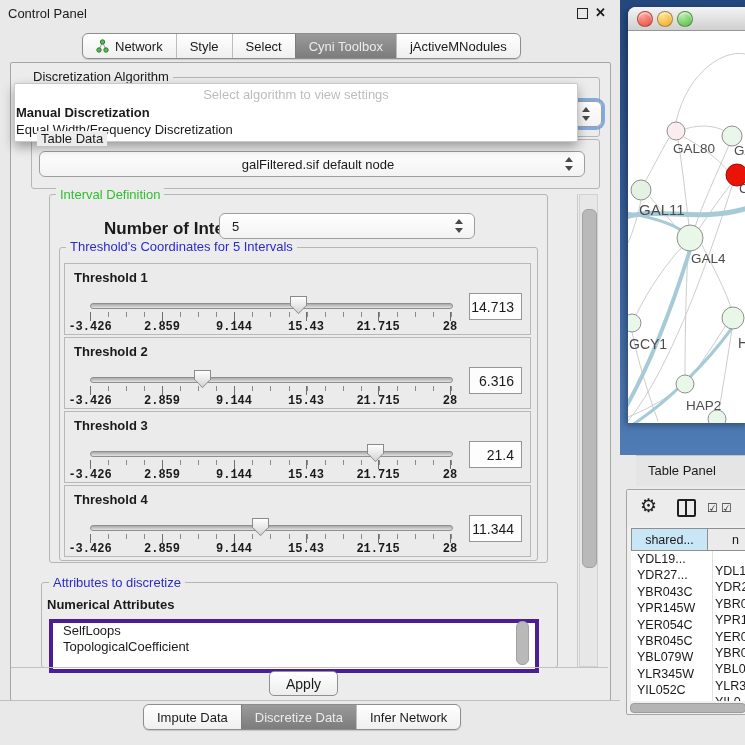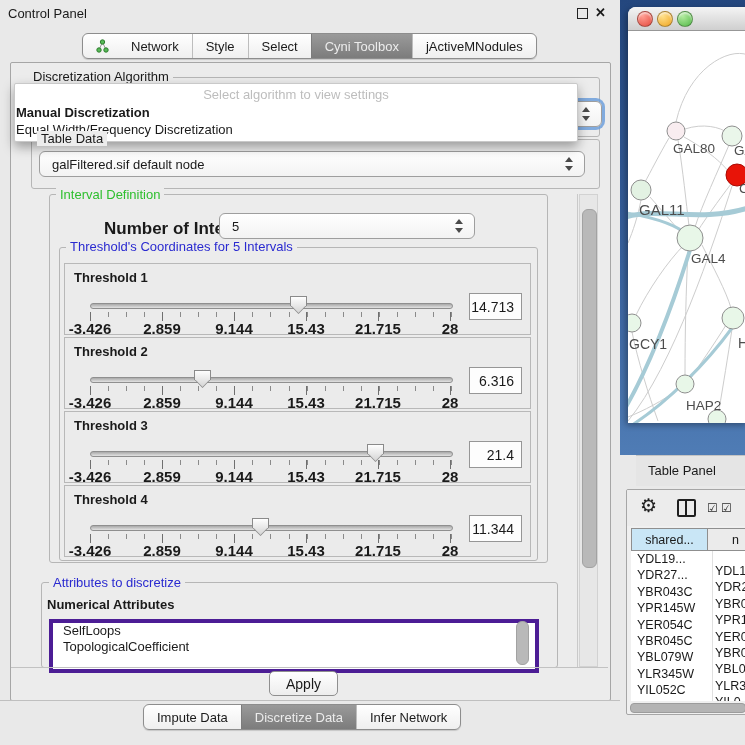--- a/index.html
+++ b/index.html
@@ -9,21 +9,21 @@
 
   
   .titlebar{left:0;top:0;width:620px;height:26px;background:#e9e9e9;}
   .titlebar .ttext{position:absolute;left:8px;top:6px;font-size:13px;}
   .float-ico{position:absolute;left:577px;top:8px;width:9px;height:9px;border:1.5px solid #222;}
   .close-ico{position:absolute;left:595px;top:5px;font-size:13px;font-weight:bold;}
 
   
   .seg{display:flex;height:24px;border:1px solid #8d8d8d;border-radius:6px;overflow:hidden;
        background:linear-gradient(#ffffff,#efefef);box-shadow:0 1px 1px rgba(0,0,0,.15);}
-  .seg .tab{display:flex;align-items:center;gap:22px;padding:0 13px;font-size:13px;white-space:nowrap;
+  .seg .tab{display:flex;align-items:center;gap:6px;padding:0 13px;font-size:13px;white-space:nowrap;
             border-left:1px solid #bdbdbd;}
   .seg .tab:first-child{border-left:none;}
   .seg .tab.sel{background:linear-gradient(#9a9a9a,#7c7c7c);color:#ececec;border-left-color:#7c7c7c;}
 
   
   .mainpanel{left:10px;top:62px;width:599px;height:637px;background:#ececec;
              border:1px solid #a6a6a6;border-radius:2px;}
   .group{position:absolute;border:1px solid #b6b6b6;border-radius:3px;}
   .grouplabel{position:absolute;font-size:13px;background:#ececec;padding:0 4px;white-space:nowrap;z-index:2;}
   .glabel-green{color:#2ebf2e;}
@@ -50,21 +50,21 @@
   .track{position:absolute;left:25px;top:39px;width:361px;height:4px;border:1px solid #8f8f8f;
          border-radius:3px;background:linear-gradient(#a9a9a9,#e2e2e2);}
   .handle{position:absolute;top:32px;width:17px;height:18px;z-index:2;}
   .h-outer{position:absolute;inset:0;background:#8a8a8a;
            clip-path:polygon(0 0,100% 0,100% 52%,50% 100%,0 52%);}
   .h-inner{position:absolute;inset:1px;background:linear-gradient(#fefefe,#d4d4d4);
            clip-path:polygon(0 0,100% 0,100% 52%,50% 100%,0 52%);}
   .minorticks{position:absolute;left:25px;top:48px;width:362px;height:5px;
          background:repeating-linear-gradient(90deg,#8a8a8a 0 1px,transparent 1px 18.05px);}
   .majortick{position:absolute;top:48px;width:1px;height:9px;background:#6f6f6f;}
-  .ticklab{position:absolute;top:56px;width:56px;text-align:center;font-size:15px;font-weight:bold;color:#1a1a1a;}
+  .ticklab{position:absolute;top:56px;width:56px;text-align:center;font-size:12px;font-weight:bold;color:#1a1a1a;font-family:Liberation Mono, monospace;}
   .valuebox{position:absolute;left:404px;top:29px;width:53px;height:27px;background:#fdfdfd;
             border:1px solid #969696;font-size:14px;text-align:right;padding-right:7px;
             display:flex;align-items:center;justify-content:flex-end;box-sizing:border-box;}
 
   
   .listbox{position:absolute;left:38px;top:556px;width:482px;height:46px;background:#ffffff;
            border:4px solid #4c1d95;overflow:hidden;}
   .listbox .li{height:16px;font-size:13px;padding-left:10px;white-space:nowrap;}
   .vscroll-thumb{position:absolute;border-radius:6px;background:#b9b9b9;border:1px solid #a2a2a2;}
 
@@ -153,21 +153,21 @@
     </div>
 
     <div class="popup">
       <div class="hint">Select algorithm to view settings</div>
       <div class="item" style="top:21px;font-weight:bold;">Manual Discretization</div>
       <div class="item" style="top:38px;">Equal Width/Frequency Discretization</div>
     </div>
 
     <div class="group" style="left:20px;top:76px;width:567px;height:48px;"></div>
     <span class="grouplabel" style="left:26px;top:68px;z-index:6;">Table Data</span>
-    <div class="combo" style="left:28px;top:88px;width:532px;height:24px;">
+    <div class="combo" style="left:28px;top:88px;width:532px;height:24px;justify-content:center;">
       <span>galFiltered.sif default node</span>
       <div class="stepper"></div>
     </div>
 
     <div class="group" style="left:38px;top:131px;width:497px;height:367px;"></div>
     <span class="grouplabel glabel-green" style="left:45px;top:124px;">Interval Definition</span>
 
     <span class="abs" style="left:93px;top:156px;font-size:17px;font-weight:bold;">Number of Intervals</span>
     <div class="combo" style="left:208px;top:150px;width:242px;height:24px;">
       <span>5</span>

